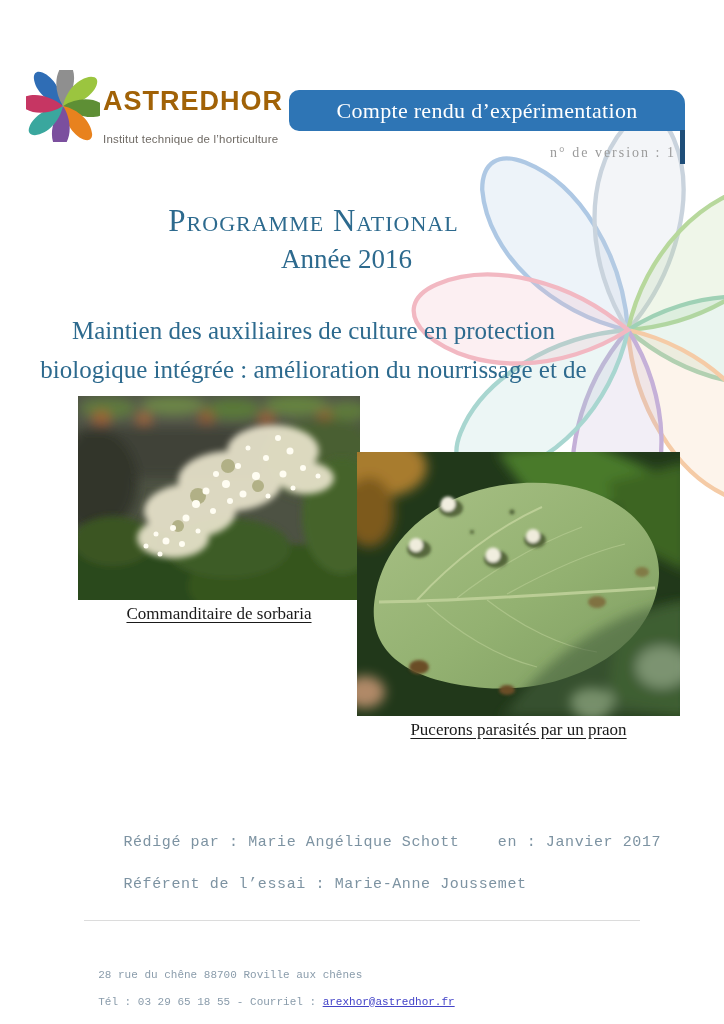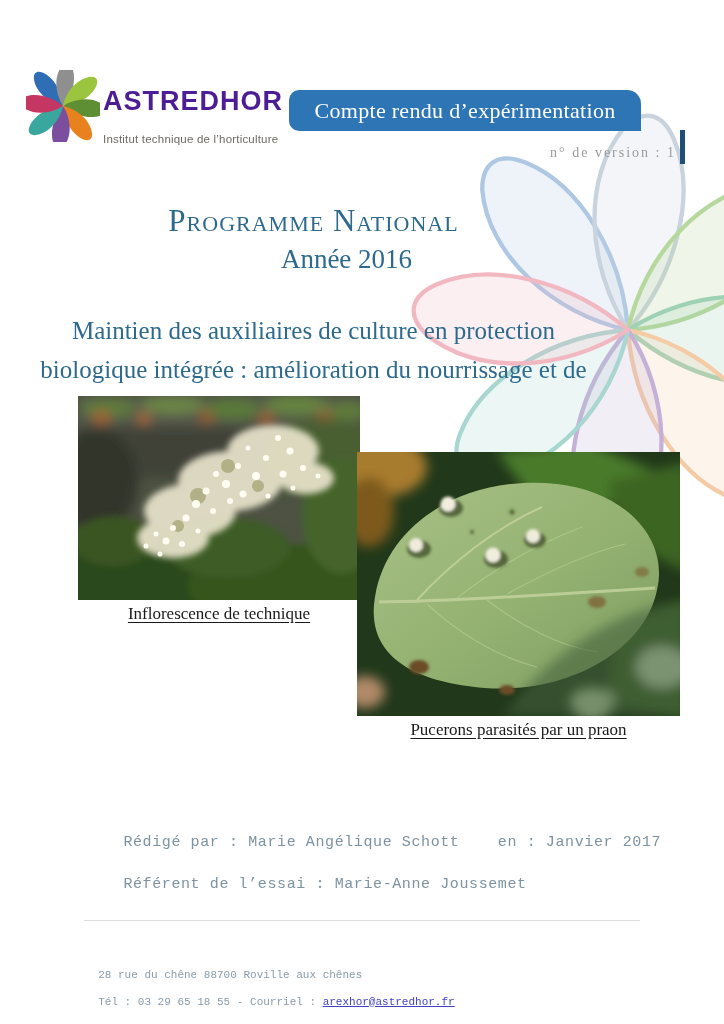--- a/index.html
+++ b/index.html
@@ -7,24 +7,24 @@
     width:724px;height:1024px;position:relative;overflow:hidden;
     background:#ffffff;font-family:"Liberation Serif",serif;
   }
   .abs{position:absolute;}
   
   #watermark{left:390px;top:95px;width:470px;height:470px;pointer-events:none;}
   
   #logo-flower{left:26px;top:70px;width:74px;height:72px;}
   #logo-text{left:103px;top:86px;}
   #logo-name{font-family:"Liberation Sans",sans-serif;font-weight:bold;
-    font-size:27px;color:#4c1d95;letter-spacing:1px;line-height:30px;text-align:right;}
+    font-size:27px;color:#a16207;letter-spacing:1px;line-height:30px;text-align:right;}
   #logo-tagline{font-family:"Liberation Sans",sans-serif;font-size:11.5px;
     color:#6f6a64;margin-top:17px;letter-spacing:0.2px;}
-  #banner{left:289px;top:90px;width:352px;height:41px;background:#2e75b5;
+  #banner{left:289px;top:90px;width:396px;height:41px;background:#2e75b5;
     border-radius:10px 14px 0 10px;display:flex;align-items:center;justify-content:center;}
   #banner-title{color:#ffffff;font-size:22px;letter-spacing:0.3px;}
   #accent-bar{left:680px;top:130px;width:5px;height:34px;background:#1f4e79;}
   #version-line{left:380px;top:145px;width:296px;text-align:right;
     font-family:Liberation Serif, serif;font-size:14px;color:#9b9b9b;letter-spacing:2px;}
   
   .centered{left:0;width:627px;text-align:center;}
   #program-title{top:203px;font-variant:small-caps;font-size:31px;color:#2d6a8e;letter-spacing:1px;}
   #year-title{top:244px;font-size:27px;color:#2d6a8e;padding-left:33px;}
   #subtitle{top:311px;font-size:25px;color:#2d6a8e;line-height:39px;}
@@ -224,21 +224,21 @@
     <circle cx="176" cy="84" r="7" fill="#efecdc"></circle>
     <circle cx="155" cy="60" r="2.5" fill="#4e5f35"></circle>
     <circle cx="115" cy="80" r="2" fill="#4e5f35"></circle>
     <ellipse cx="62" cy="215" rx="10" ry="7" fill="#6b4d26"></ellipse>
     <ellipse cx="150" cy="238" rx="8" ry="5" fill="#6b4d26"></ellipse>
     <ellipse cx="240" cy="150" rx="9" ry="6" fill="#7a5a2d" opacity="0.7"></ellipse>
     <ellipse cx="285" cy="120" rx="7" ry="5" fill="#7a5a2d" opacity="0.6"></ellipse>
   </g>
 </svg>
 
-<div id="caption-left" class="abs caption">Inflorescence de technique</div>
+<div id="caption-left" class="abs caption">Commanditaire de sorbaria</div>
 <div id="caption-right" class="abs caption">Pucerons parasités par un praon</div>
 
 <div id="info" class="abs">
   <p class="p2">
     <span>Rédigé par : Marie Angélique Schott    en : Janvier 2017</span><br>
     <span>Référent de l’essai : Marie-Anne Joussemet</span>
   </p>
 </div>
 
 <div id="footer-rule" class="abs"></div>

